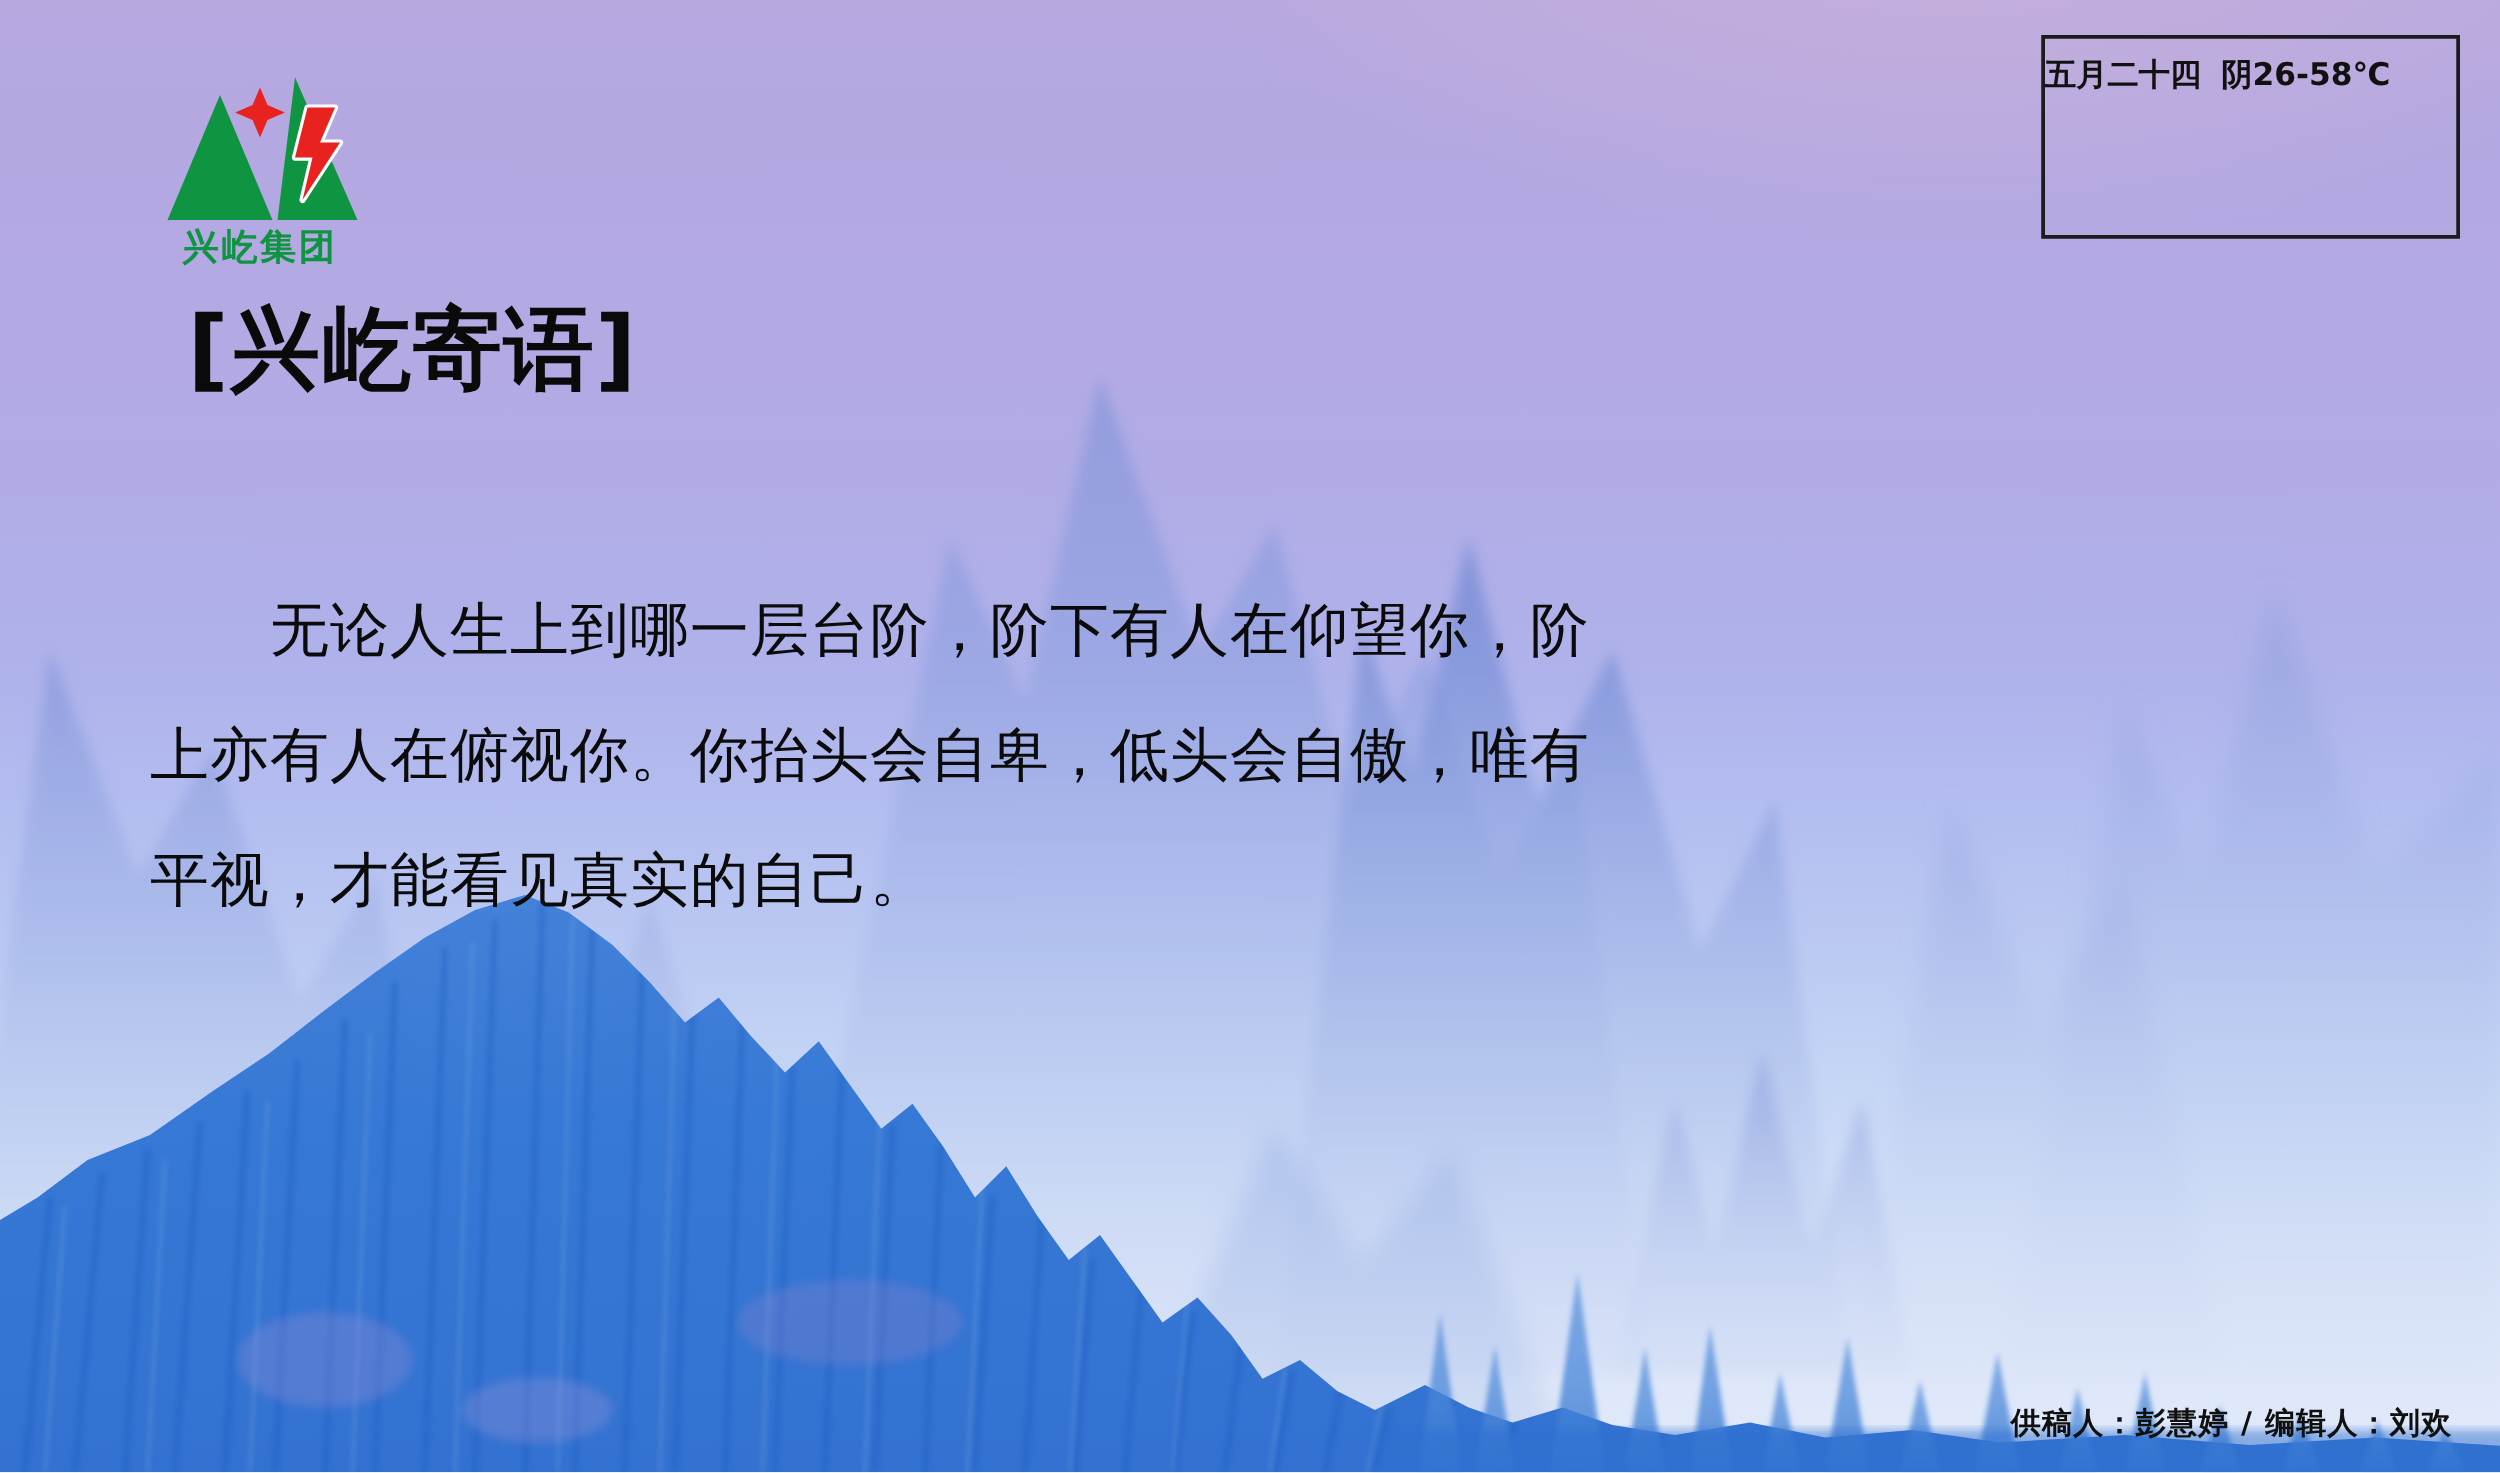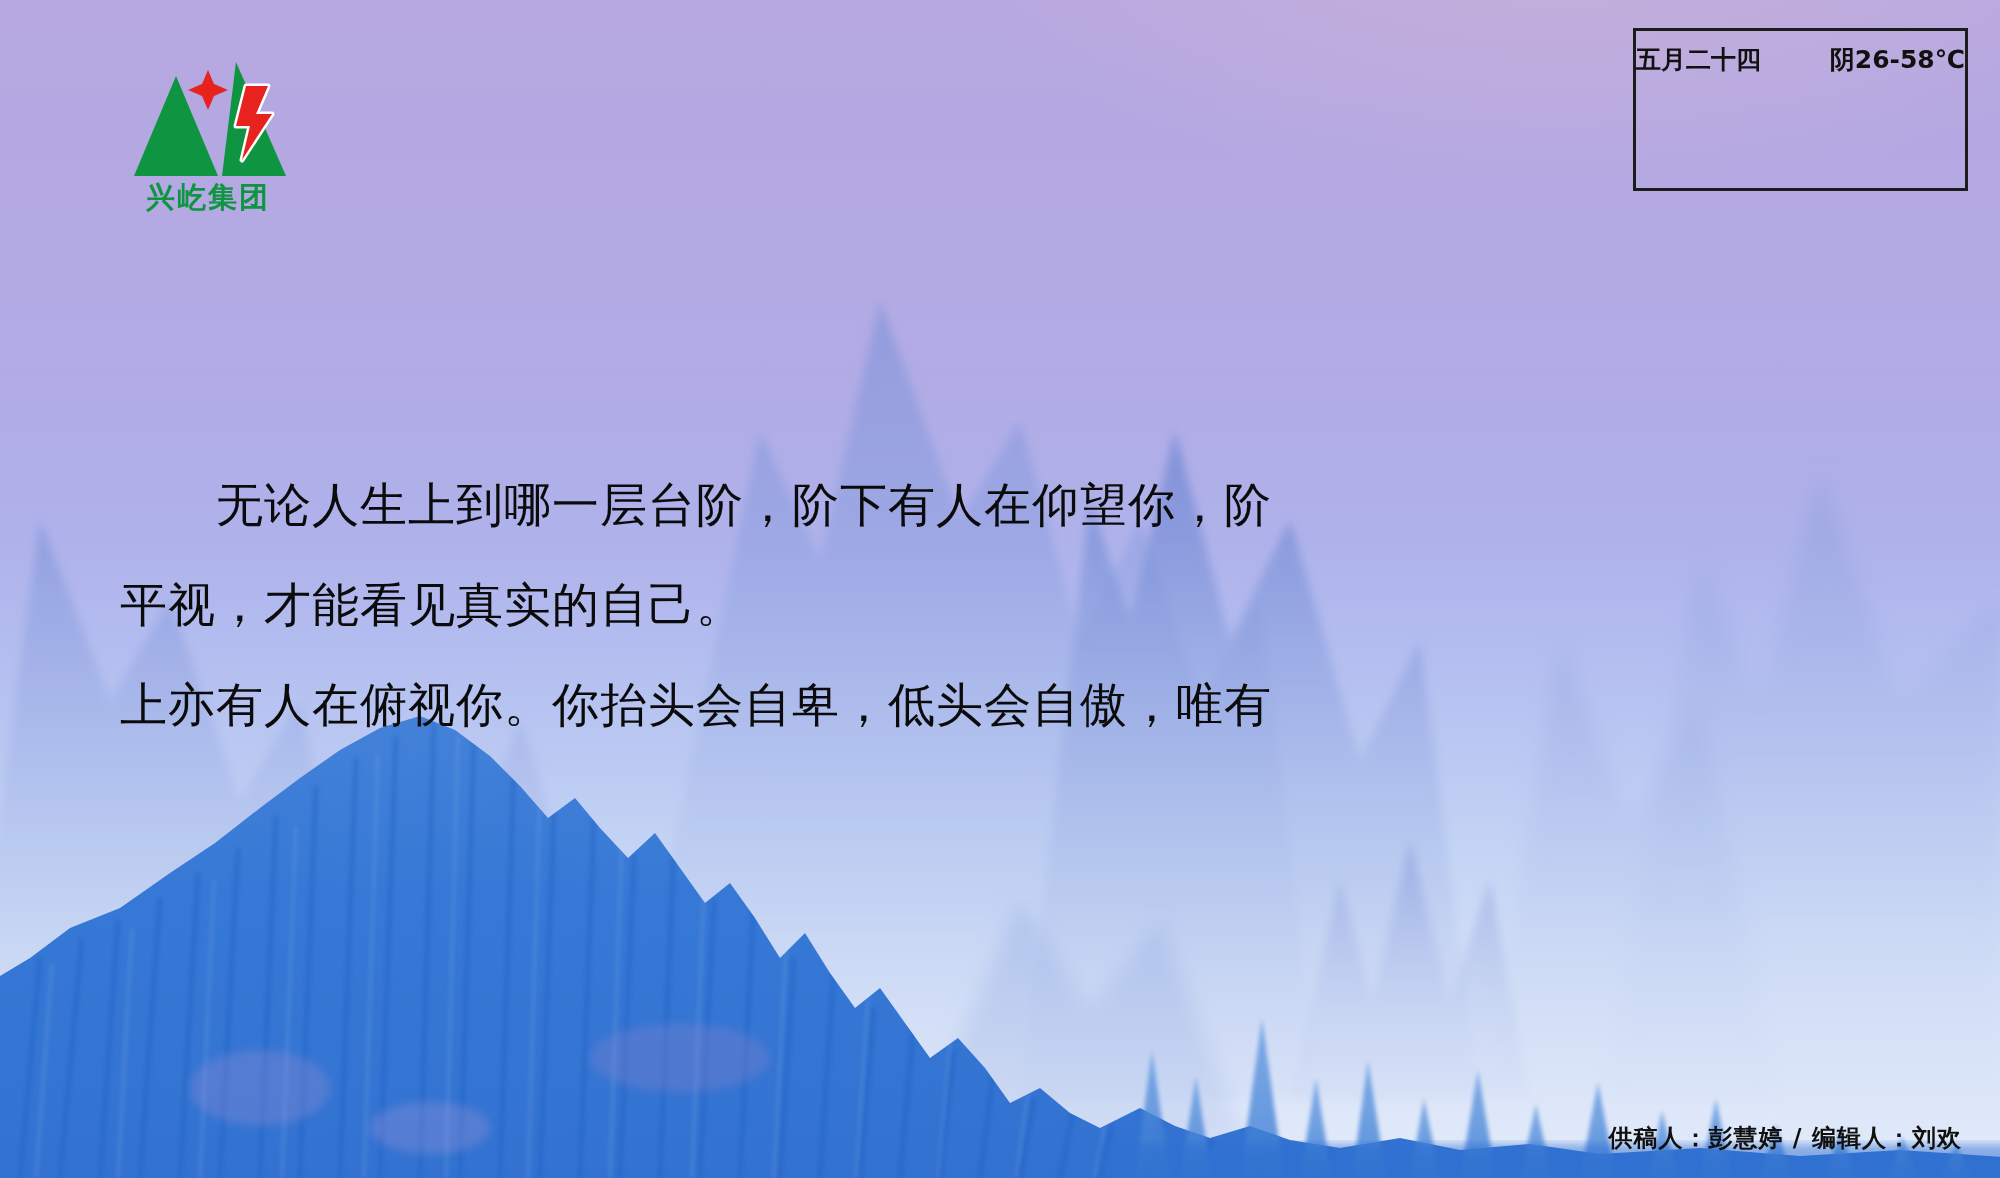--- a/index.html
+++ b/index.html
@@ -122,21 +122,21 @@
   #datebox .weekday {
     font-family: "DejaVu Sans", "Liberation Sans", sans-serif;
     font-size: 22px;
     font-weight: 700;
     letter-spacing: 1px;
     line-height: 28px;
     margin-top: 2px;
   }
   #datebox .row-bottom {
     display: flex;
-    justify-content: space-between;
+    justify-content: flex-start;
     align-items: baseline;
     gap: 16px;
     margin-top: 12px;
     font-family: "DejaVu Sans", "Liberation Sans", sans-serif;
     font-size: 25px;
     font-weight: 700;
     white-space: nowrap;
   }
 
   
@@ -359,22 +359,23 @@
     <div class="logo-text">兴屹集团</div>
   </div>
 
   <div id="datebox">
     <div class="row-bottom">
       <span>五月二十四</span>
       <span>阴26-58℃</span>
     </div>
   </div>
 
+  <div id="title">[兴屹寄语]</div>
 
   <div id="quote">
     <span class="ln">　　无论人生上到哪一层台阶，阶下有人在仰望你，阶</span>
+    <span class="ln">上亦有人在俯视你。你抬头会自卑，低头会自傲，唯有</span>
     <span class="ln">平视，才能看见真实的自己。</span>
-    <span class="ln">上亦有人在俯视你。你抬头会自卑，低头会自傲，唯有</span>
   </div>
 
   <div id="credit">供稿人：彭慧婷 / 编辑人：刘欢</div>
 
 </div>
 
 </body></html>

